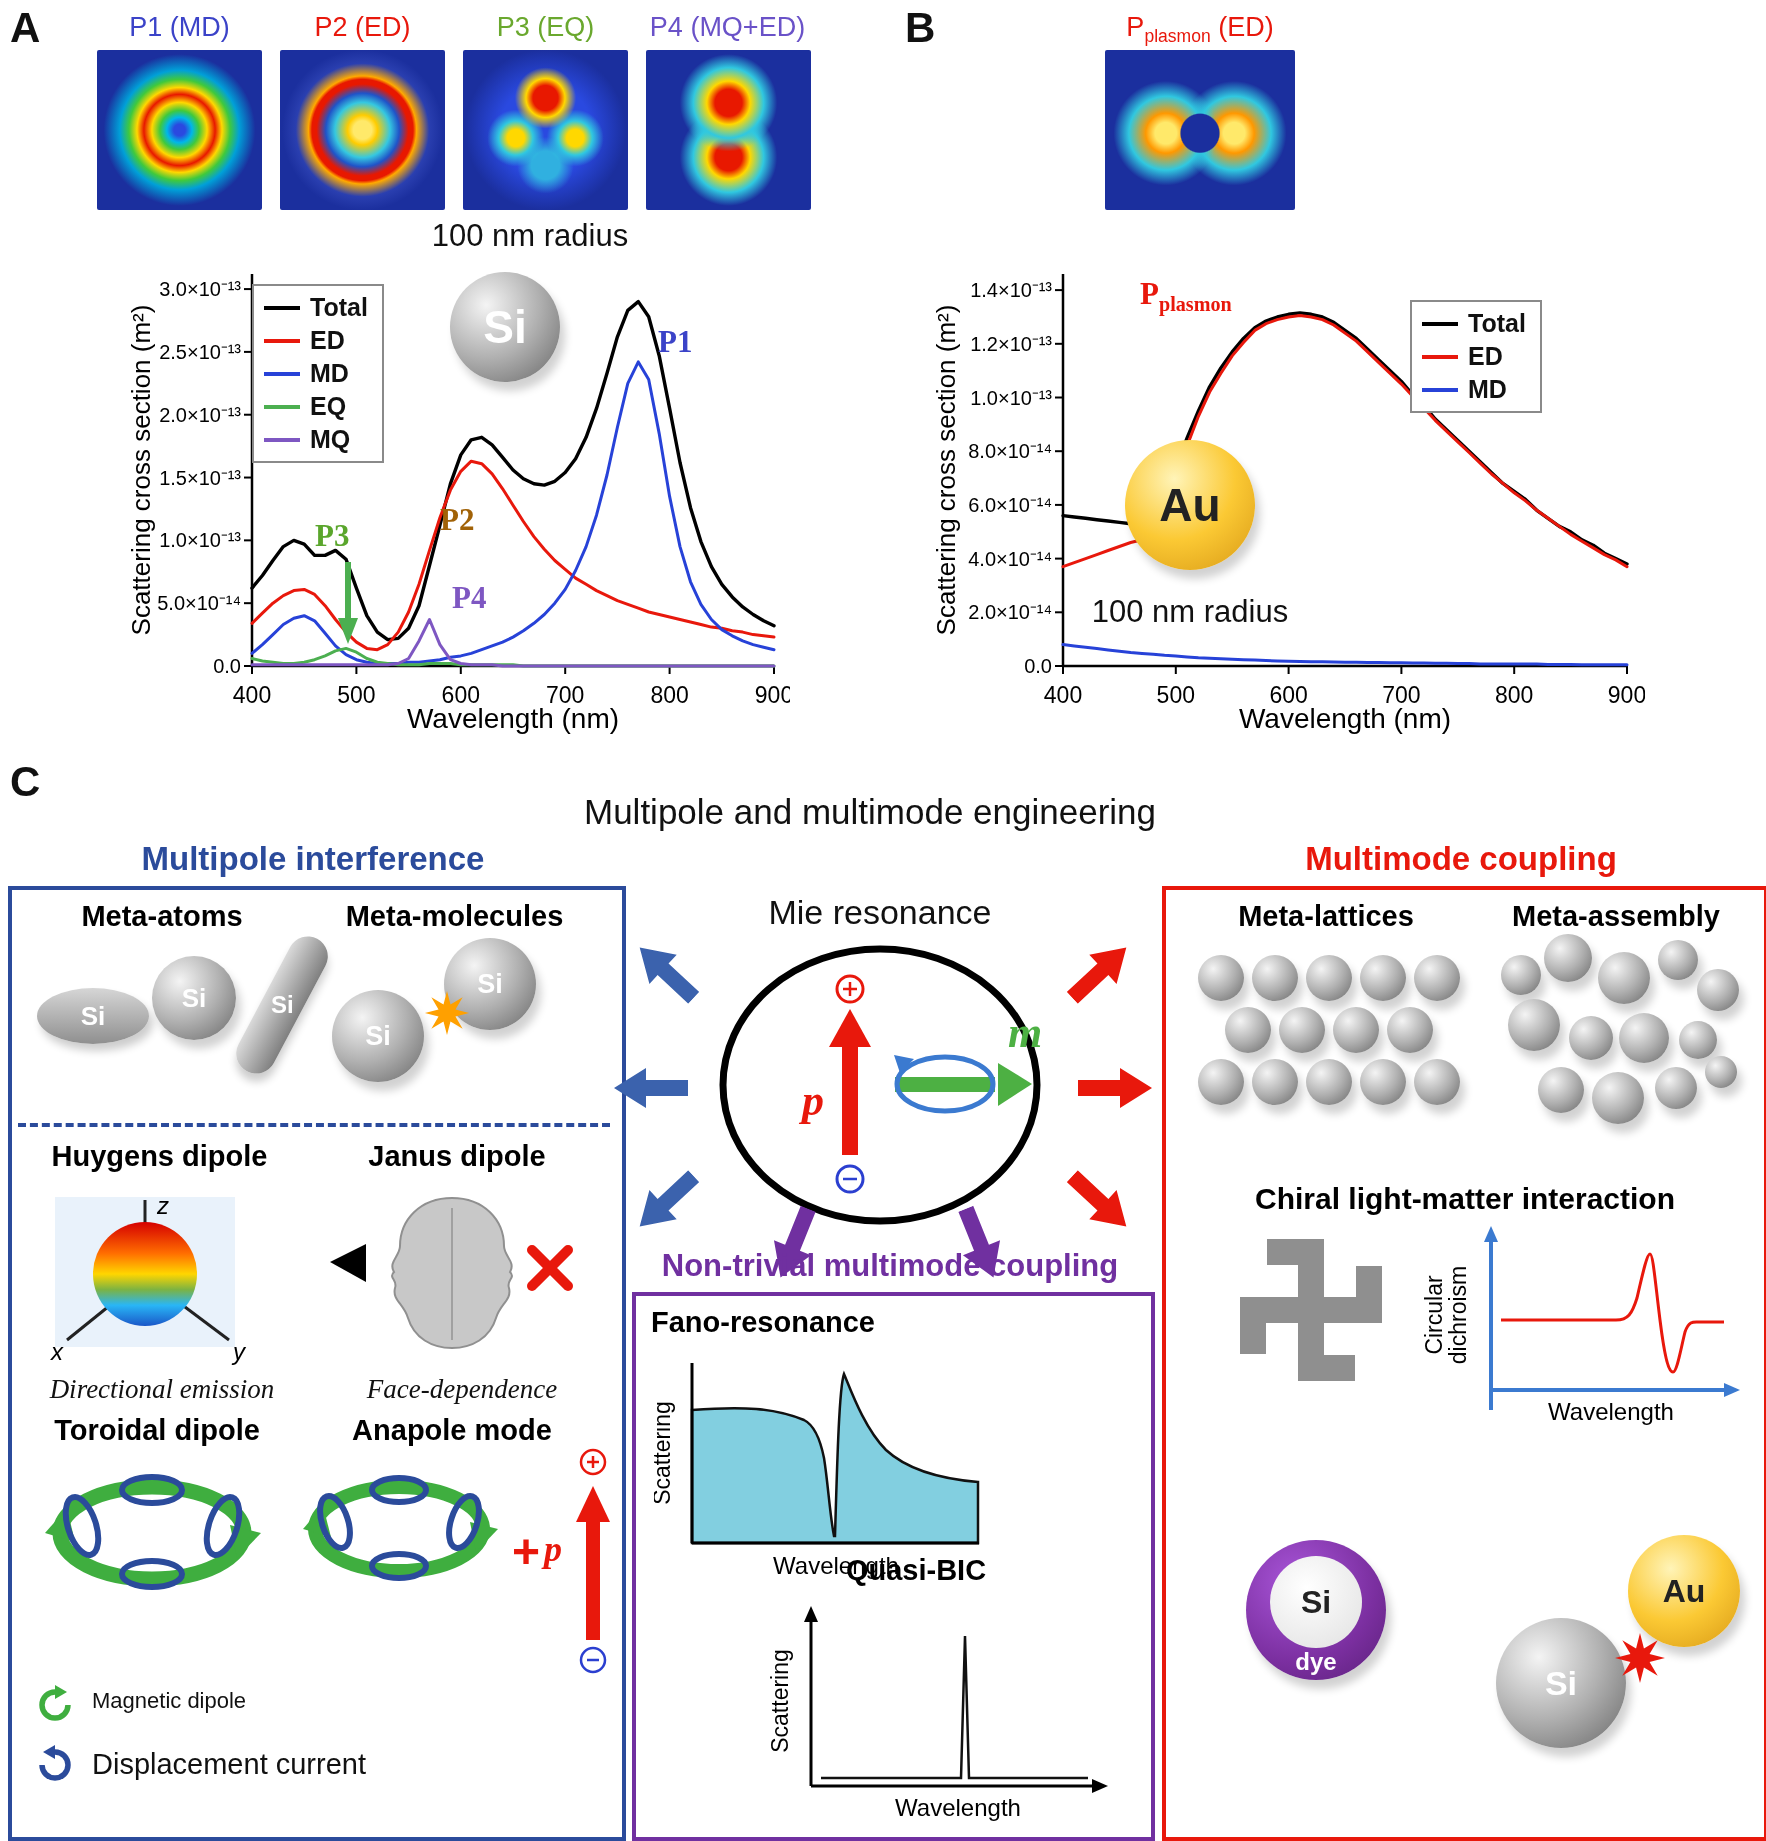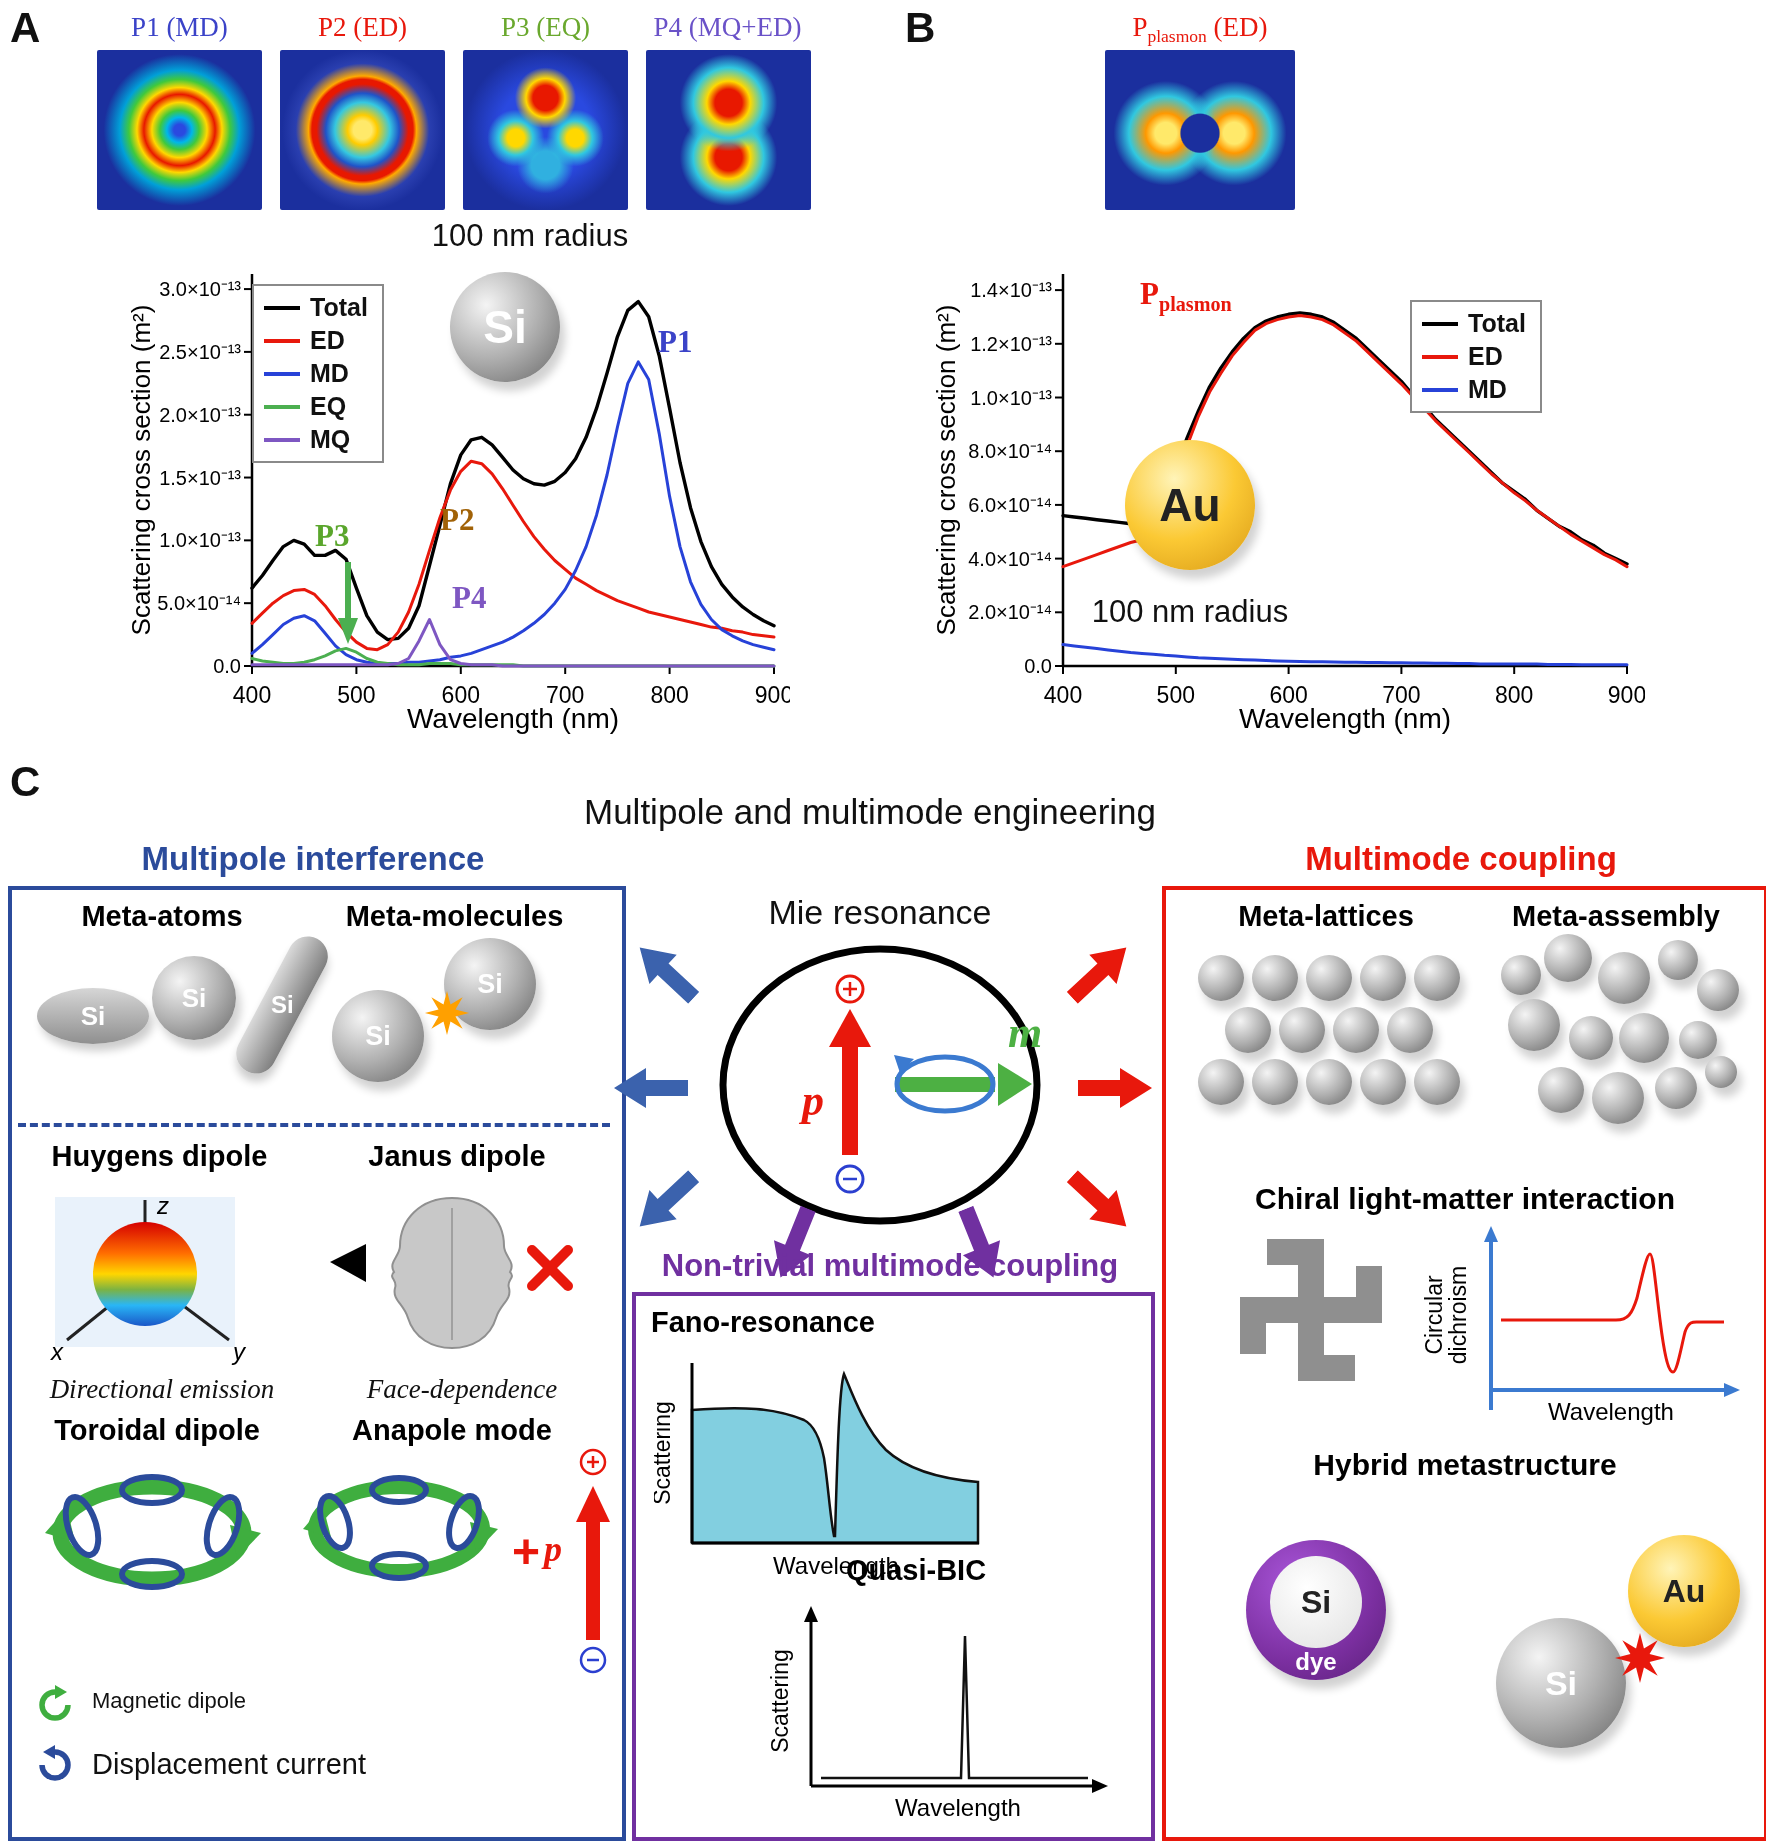--- a/index.html
+++ b/index.html
@@ -2,21 +2,21 @@
 <html><head>
 <meta charset="utf-8">
 <style>
   html,body{margin:0;padding:0;background:#fff}
   #canvas{position:relative;width:1766px;height:1841px;background:#fff;font-family:"Liberation Sans",sans-serif;color:#111;overflow:hidden}
   .abs{position:absolute}
   .ctr{text-align:center}
   .serif{font-family:"Liberation Serif",serif}
   .panel-label{position:absolute;font-size:42px;font-weight:bold}
   .fimg{position:absolute;width:165px;height:160px;border-radius:2px}
-  .ftitle{position:absolute;font-family:Liberation Serif, serif;font-size:27px;text-align:center;font-weight:500}
+  .ftitle{position:absolute;font-family:Liberation Sans, sans-serif;font-size:27px;text-align:center;font-weight:500}
   .sph{position:absolute;border-radius:50%;display:flex;align-items:center;justify-content:center;background:radial-gradient(circle at 33% 30%,#f4f4f4,#b0b0b0 50%,#787878 88%);box-shadow:5px 9px 9px rgba(0,0,0,0.18);color:#fff;font-weight:bold}
   .sph-au{background:radial-gradient(circle at 38% 30%,#fff4b8,#fbc934 50%,#e0a41c 88%);color:#222}
   .legendbox{position:absolute;border:2px solid #8a8a8a;background:#fff;padding:7px 14px 7px 10px;display:flex;flex-direction:column;gap:4px}
   .lgrow{display:flex;align-items:center;gap:10px;font-size:25px;font-weight:bold;white-space:nowrap}
   .lgline{display:inline-block;width:36px;height:4px}
   .peak{position:absolute;font-family:"Liberation Serif",serif;font-size:31px;font-weight:bold}
   .c-head{position:absolute;font-size:29px;font-weight:600;color:#000;text-align:center}
   .box{position:absolute;border-style:solid;border-width:4px}
   .bigarrow{position:absolute;width:76px;height:44px}
   .ital{position:absolute;font-family:"Liberation Serif",serif;font-style:italic;font-size:27px;text-align:center}
@@ -397,21 +397,20 @@
       <line x1="75" y1="190" x2="75" y2="18" stroke="#3b7ad0" stroke-width="4"></line>
       <polygon points="75,6 68,22 82,22" fill="#3b7ad0"></polygon>
       <line x1="75" y1="170" x2="312" y2="170" stroke="#3b7ad0" stroke-width="4"></line>
       <polygon points="324,170 308,163 308,177" fill="#3b7ad0"></polygon>
       <path d="M85,100 L200,100 C212,100 216,94 221,78 C227,52 231,34 234,34 C237,34 239,60 244,100 C249,140 253,152 257,152 C261,152 265,128 269,112 C273,100 278,102 284,102 L308,102" fill="none" stroke="#e8180c" stroke-width="3"></path>
       <text x="0" y="0" font-size="23" text-anchor="middle" transform="translate(26,95) rotate(-90)">Circular</text>
       <text x="0" y="0" font-size="23" text-anchor="middle" transform="translate(50,95) rotate(-90)">dichroism</text>
       <text x="195" y="200" font-size="24" text-anchor="middle">Wavelength</text>
     </svg>
 
-    <div class="c-head" style="left:0px;top:558px;width:598px;font-size:30px">Hybrid metastructure</div>
 
     <div class="dyeouter" style="left:80px;top:650px;width:140px;height:140px">
       <div class="dyeinner" style="left:24px;top:16px;width:92px;height:92px;font-size:32px">
           <span>Si</span>
         </div>
       <div class="abs ctr" style="left:0;top:108px;width:140px;color:#fff;font-weight:bold;font-size:24px">dye</div>
     </div>
     <div class="sph" style="left:330px;top:728px;width:130px;height:130px;font-size:34px">
         <span>Si</span>
       </div>

